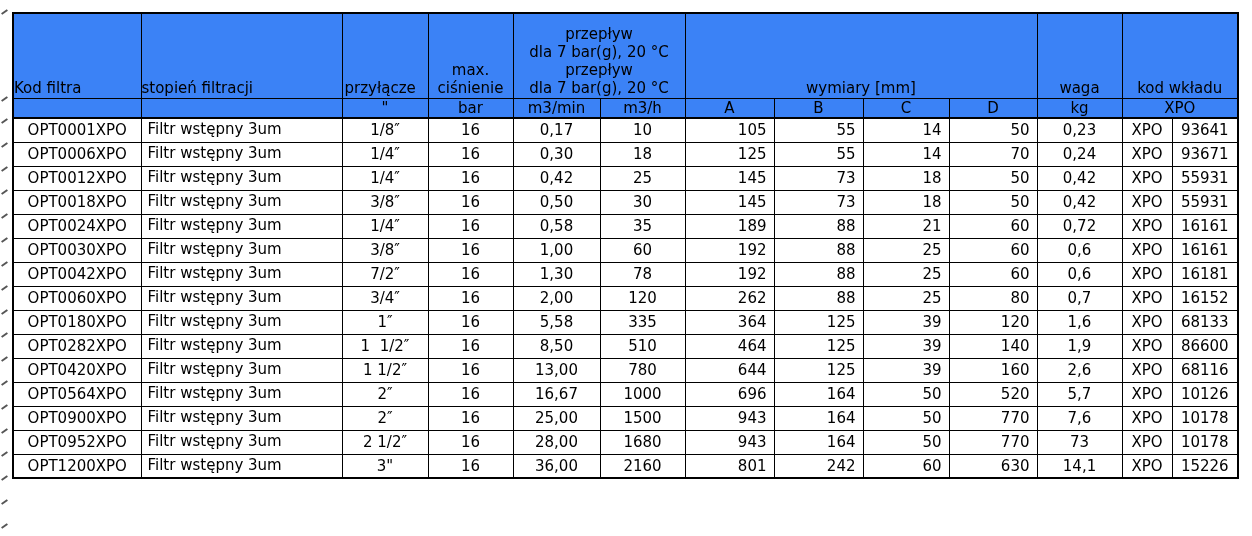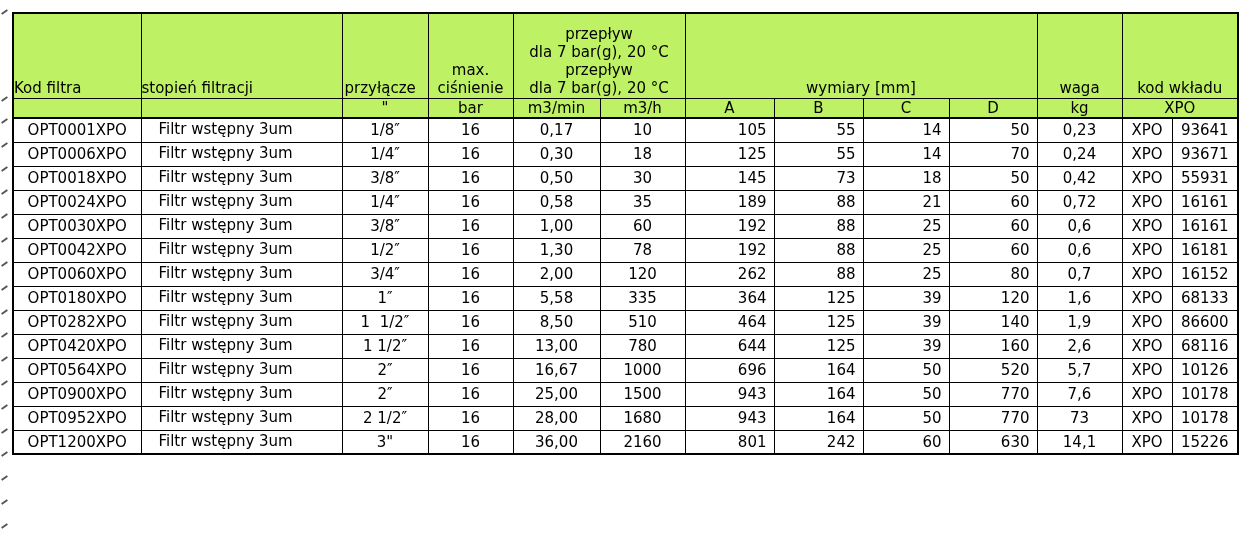--- a/index.html
+++ b/index.html
@@ -12,31 +12,31 @@
     border-collapse:collapse;table-layout:fixed;
     border:2px solid #000;
     font-size:15px;
   }
   .spec th,.spec td{
     border:1px solid #000;
     padding:0;margin:0;overflow:hidden;white-space:pre;
     font-weight:normal;
   }
   
-  .spec thead th{background:#bef264;vertical-align:bottom;line-height:18px;}
+  .spec thead th{background:#3b82f6;vertical-align:bottom;line-height:18px;}
   tr.main-header{height:85px;}
   tr.unit-row{height:20px;}
   tr.unit-row th{border-bottom:2px solid #000;text-align:center;vertical-align:middle;}
   th.h-left{text-align:left;padding-left:0;padding-bottom:1px;}
   th.h-center{text-align:center;padding-bottom:1px;white-space:pre-line;}
   
   tbody tr{height:24px;}
   tbody td{vertical-align:middle;}
   td.c-kod{text-align:center;}
-  td.c-stopien{text-align:left;vertical-align:top;padding-left:17px;padding-top:1px;line-height:19px;}
+  td.c-stopien{text-align:left;vertical-align:top;padding-left:6px;padding-top:1px;line-height:19px;}
   td.c-przylacze,td.c-cisnienie,td.c-m3min,td.c-m3h,
   td.c-waga,td.c-xpo,td.c-xponum{text-align:center;}
   td.c-dimA,td.c-dimB,td.c-dimC,td.c-dimD{text-align:right;padding-right:7px;}
   
   .artifacts{position:absolute;left:0;top:0;width:10px;height:536px;}
   .artifacts i{position:absolute;left:1px;width:7px;height:2px;background:#555;
     transform:rotate(-35deg);display:block;}
 </style>
 </head>
 <body>
@@ -137,20 +137,35 @@
           <td class="c-m3h">18</td>
           <td class="c-dimA">125</td>
           <td class="c-dimB">55</td>
           <td class="c-dimC">14</td>
           <td class="c-dimD">70</td>
           <td class="c-waga">0,24</td>
           <td class="c-xpo">XPO</td>
           <td class="c-xponum">93671</td>
         </tr>
         <tr>
+          <td class="c-kod">OPT0012XPO</td>
+          <td class="c-stopien">Filtr wstępny 3um</td>
+          <td class="c-przylacze">1/4″</td>
+          <td class="c-cisnienie">16</td>
+          <td class="c-m3min">0,42</td>
+          <td class="c-m3h">25</td>
+          <td class="c-dimA">145</td>
+          <td class="c-dimB">73</td>
+          <td class="c-dimC">18</td>
+          <td class="c-dimD">50</td>
+          <td class="c-waga">0,42</td>
+          <td class="c-xpo">XPO</td>
+          <td class="c-xponum">55931</td>
+        </tr>
+        <tr>
           <td class="c-kod">OPT0018XPO</td>
           <td class="c-stopien">Filtr wstępny 3um</td>
           <td class="c-przylacze">3/8″</td>
           <td class="c-cisnienie">16</td>
           <td class="c-m3min">0,50</td>
           <td class="c-m3h">30</td>
           <td class="c-dimA">145</td>
           <td class="c-dimB">73</td>
           <td class="c-dimC">18</td>
           <td class="c-dimD">50</td>
@@ -184,21 +199,21 @@
           <td class="c-dimB">88</td>
           <td class="c-dimC">25</td>
           <td class="c-dimD">60</td>
           <td class="c-waga">0,6</td>
           <td class="c-xpo">XPO</td>
           <td class="c-xponum">16161</td>
         </tr>
         <tr>
           <td class="c-kod">OPT0042XPO</td>
           <td class="c-stopien">Filtr wstępny 3um</td>
-          <td class="c-przylacze">1/2″</td>
+          <td class="c-przylacze">7/2″</td>
           <td class="c-cisnienie">16</td>
           <td class="c-m3min">1,30</td>
           <td class="c-m3h">78</td>
           <td class="c-dimA">192</td>
           <td class="c-dimB">88</td>
           <td class="c-dimC">25</td>
           <td class="c-dimD">60</td>
           <td class="c-waga">0,6</td>
           <td class="c-xpo">XPO</td>
           <td class="c-xponum">16181</td>

